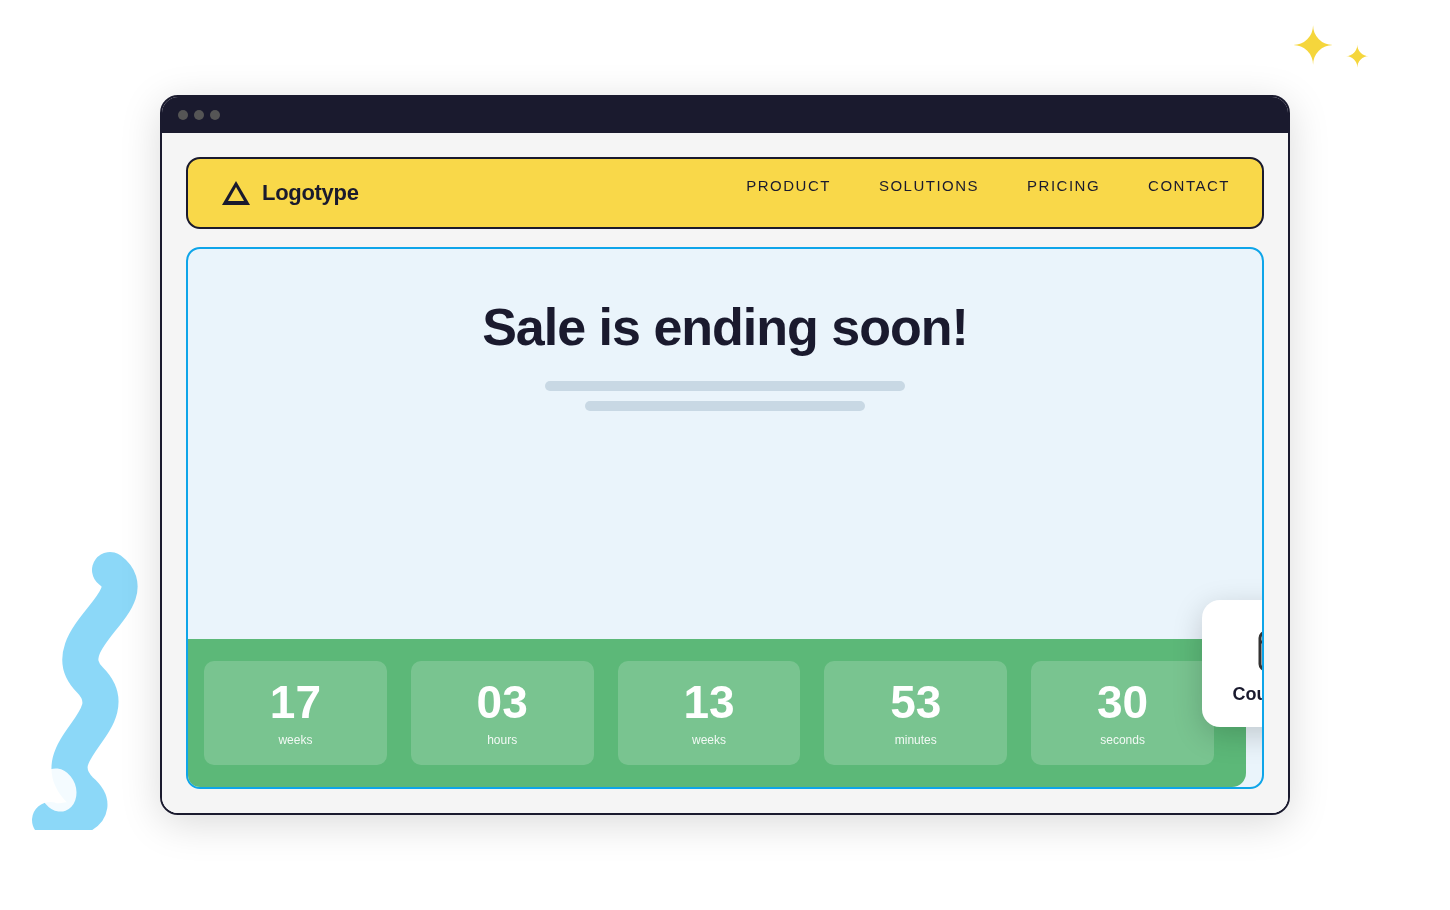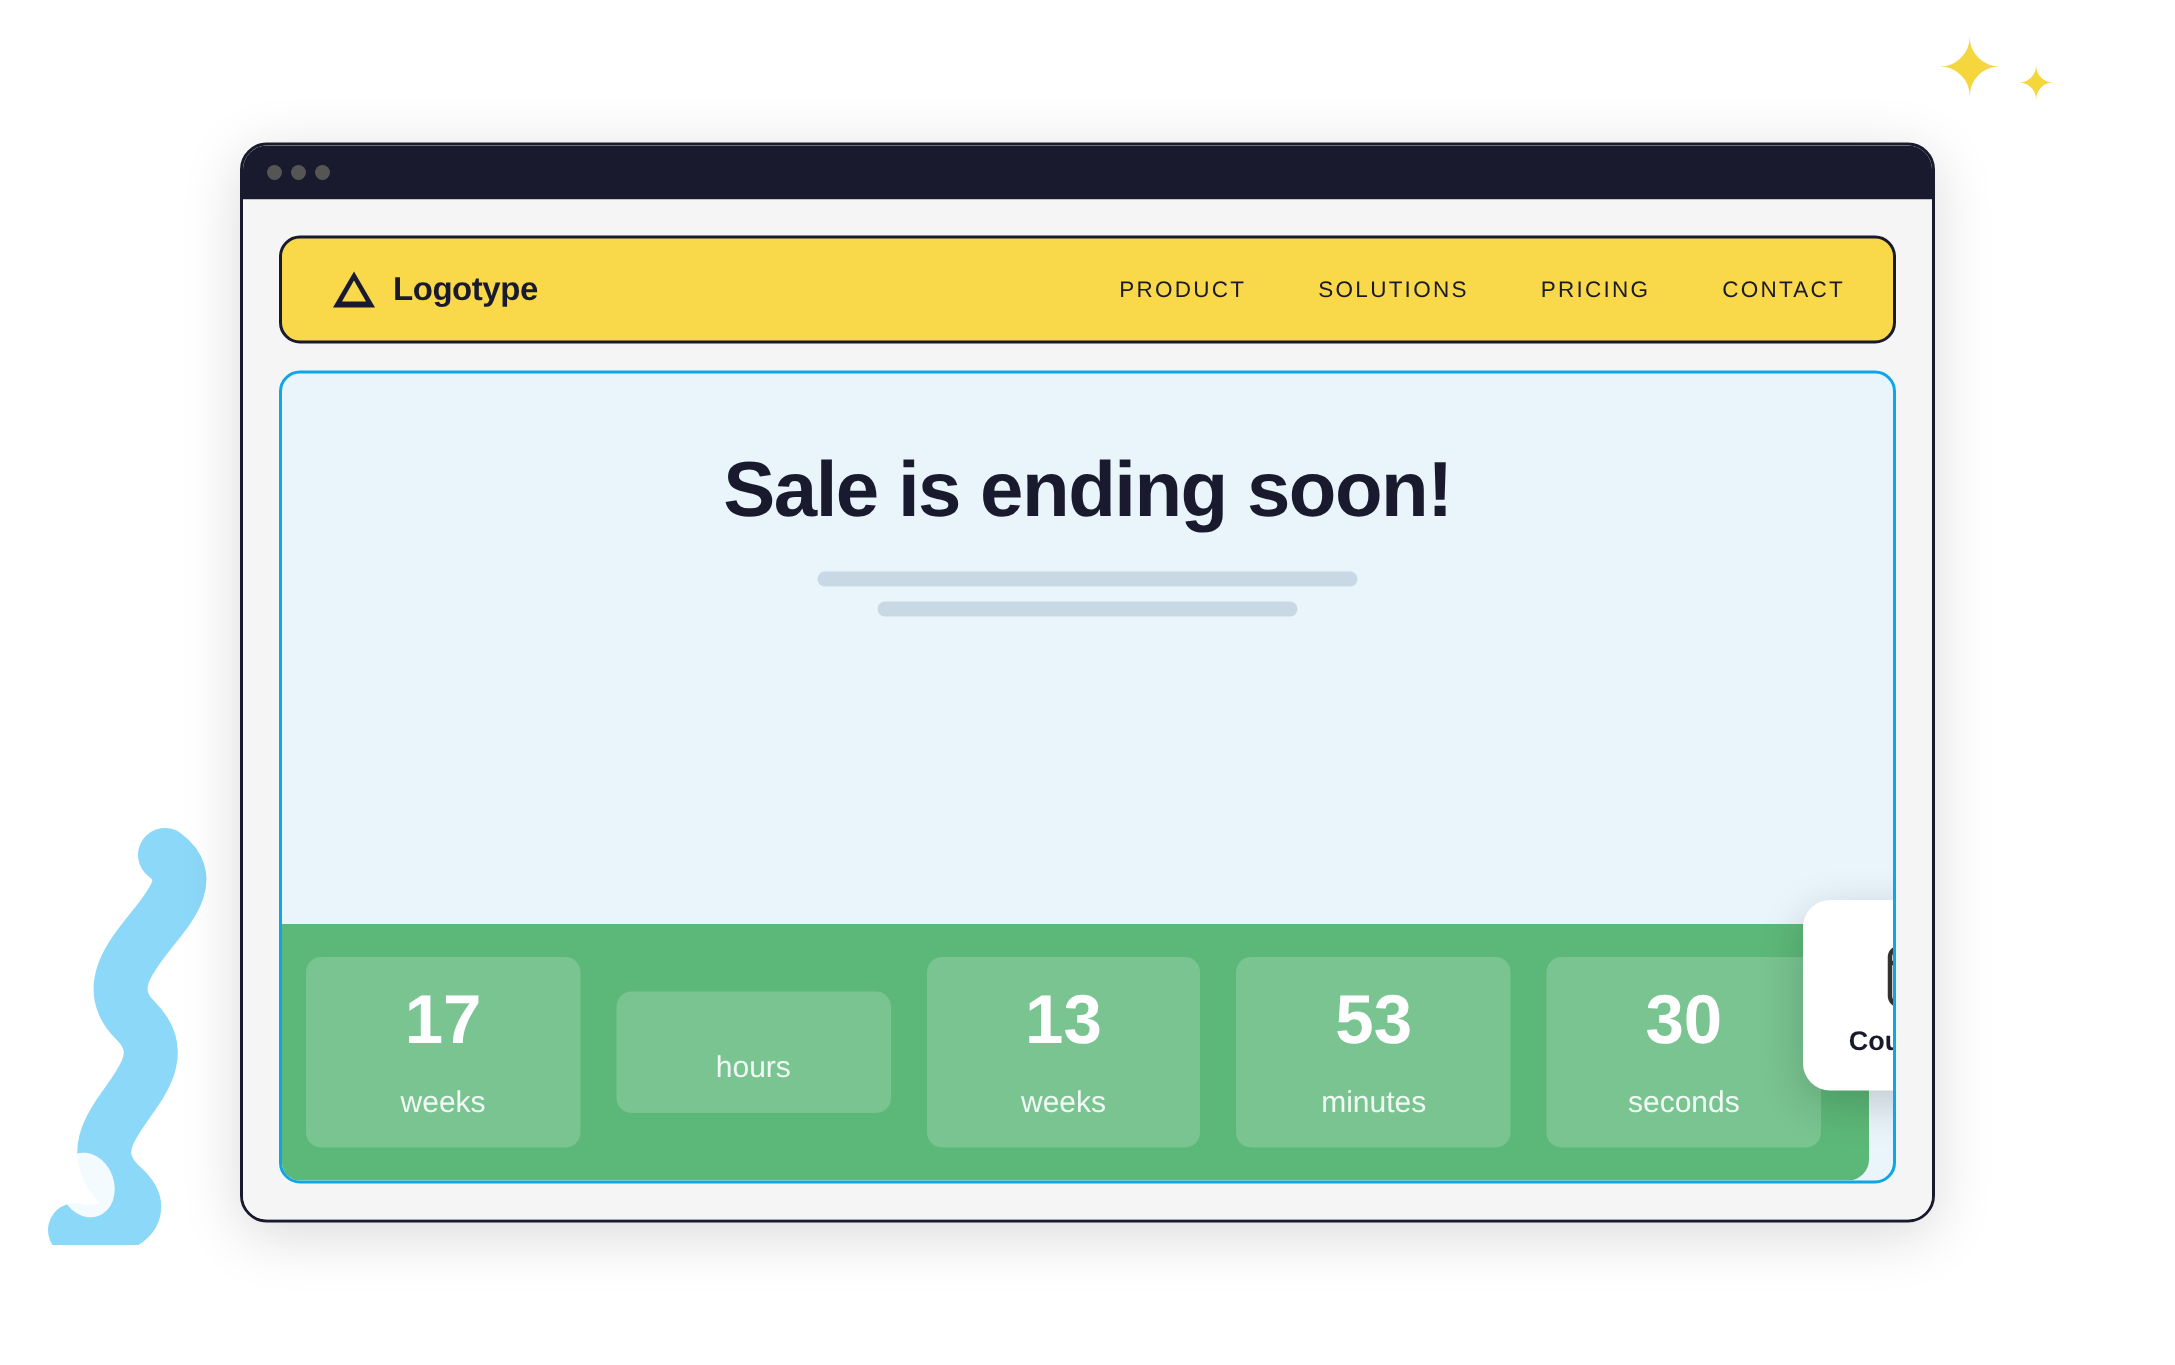--- a/index.html
+++ b/index.html
@@ -99,21 +99,21 @@
       gap: 18px;
     }
 
     
     .navbar {
       background: #F9D849;
       border-radius: 14px;
       border: 2px solid #1a1a2e;
       padding: 18px 32px;
       display: flex;
-      align-items: center;
+      align-items: flex-start;
       justify-content: space-between;
     }
 
     .logo-area {
       display: flex;
       align-items: center;
       gap: 10px;
     }
 
     .logo-icon {
@@ -207,26 +207,26 @@
 
     .countdown-number {
       font-size: 46px;
       font-weight: 800;
       color: #ffffff;
       line-height: 1;
       display: block;
     }
 
     .countdown-label {
-      font-size: 20px;
+      font-size: 12px;
       font-weight: 500;
       color: #ffffff;
       opacity: 0.9;
       display: block;
-      margin-top: 22px;
+      margin-top: 8px;
     }
 
     
     .countdown-widget {
       position: absolute;
       right: -100px;
       bottom: 60px;
       background: #ffffff;
       border-radius: 18px;
       box-shadow: 0 8px 30px rgba(0,0,0,0.18);
@@ -308,20 +308,21 @@
         <div class="hero-line hero-line-1"></div>
         <div class="hero-line hero-line-2"></div>
       </div>
 
       <div class="countdown-bar">
         <div class="countdown-item">
           <span class="countdown-number">17</span>
           <span class="countdown-label">weeks</span>
         </div>
         <div class="countdown-item">
+          <span class="countdown-number">03</span>
           <span class="countdown-label">hours</span>
         </div>
         <div class="countdown-item">
           <span class="countdown-number">13</span>
           <span class="countdown-label">weeks</span>
         </div>
         <div class="countdown-item">
           <span class="countdown-number">53</span>
           <span class="countdown-label">minutes</span>
         </div>

